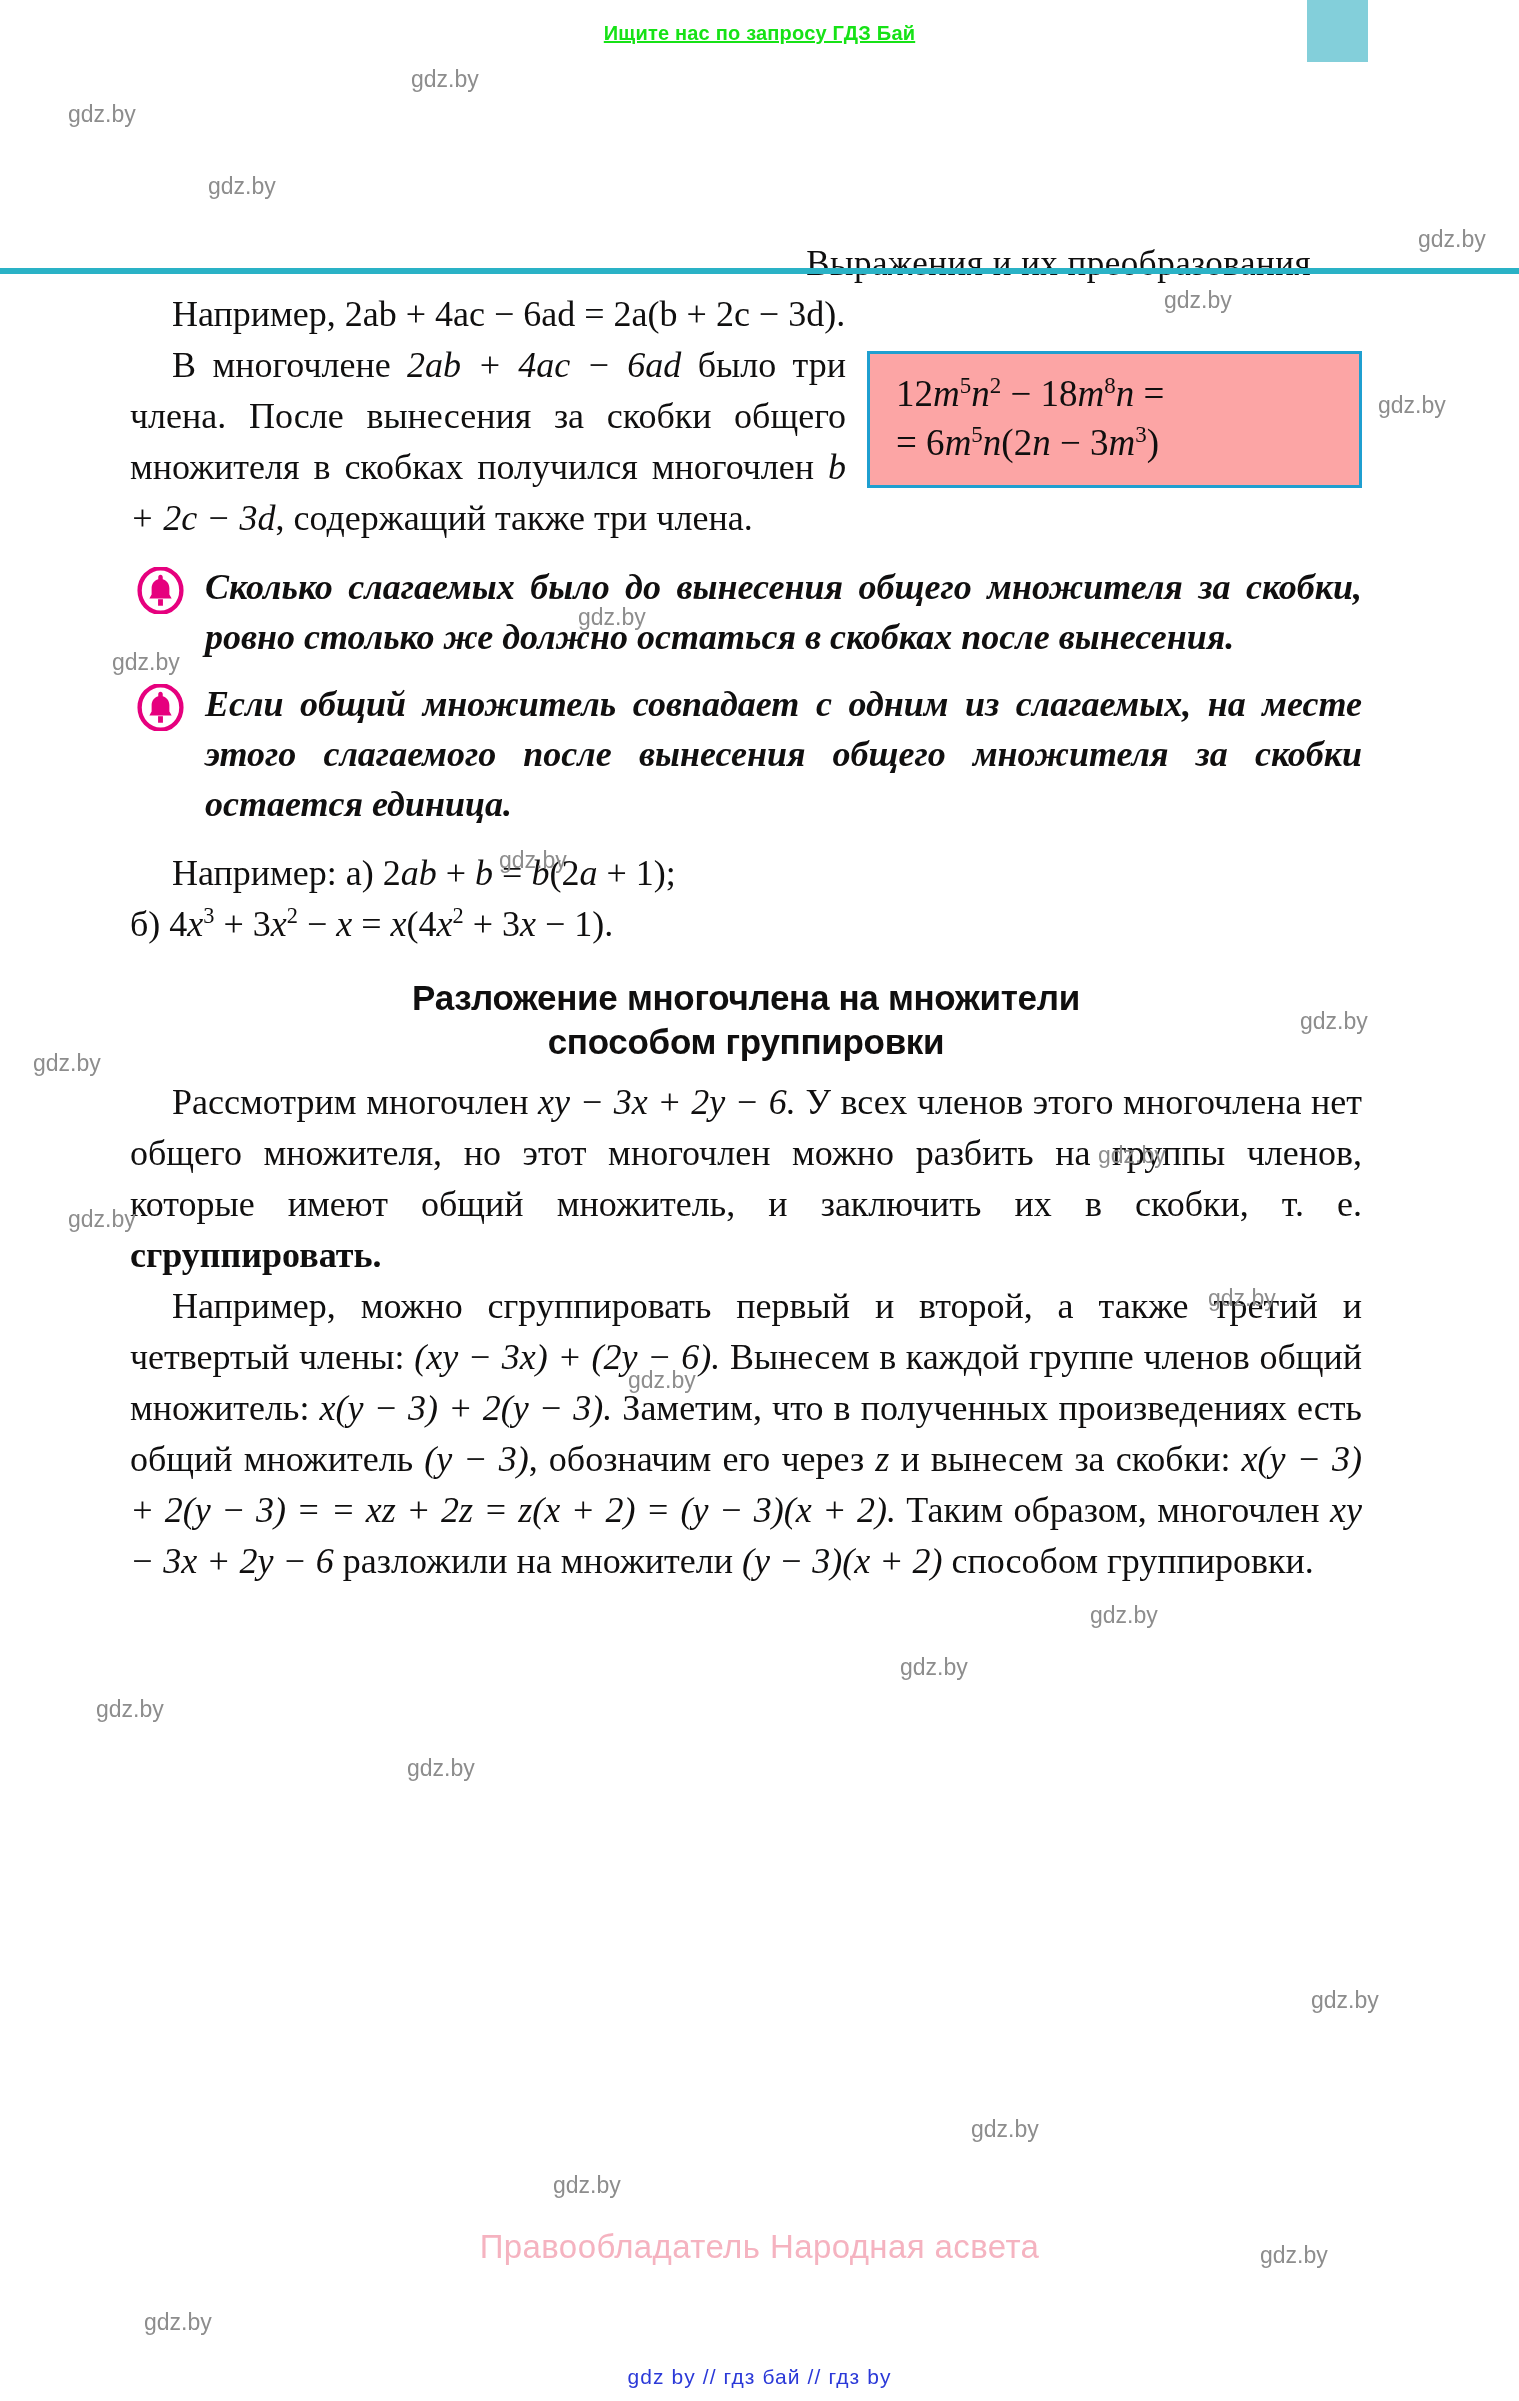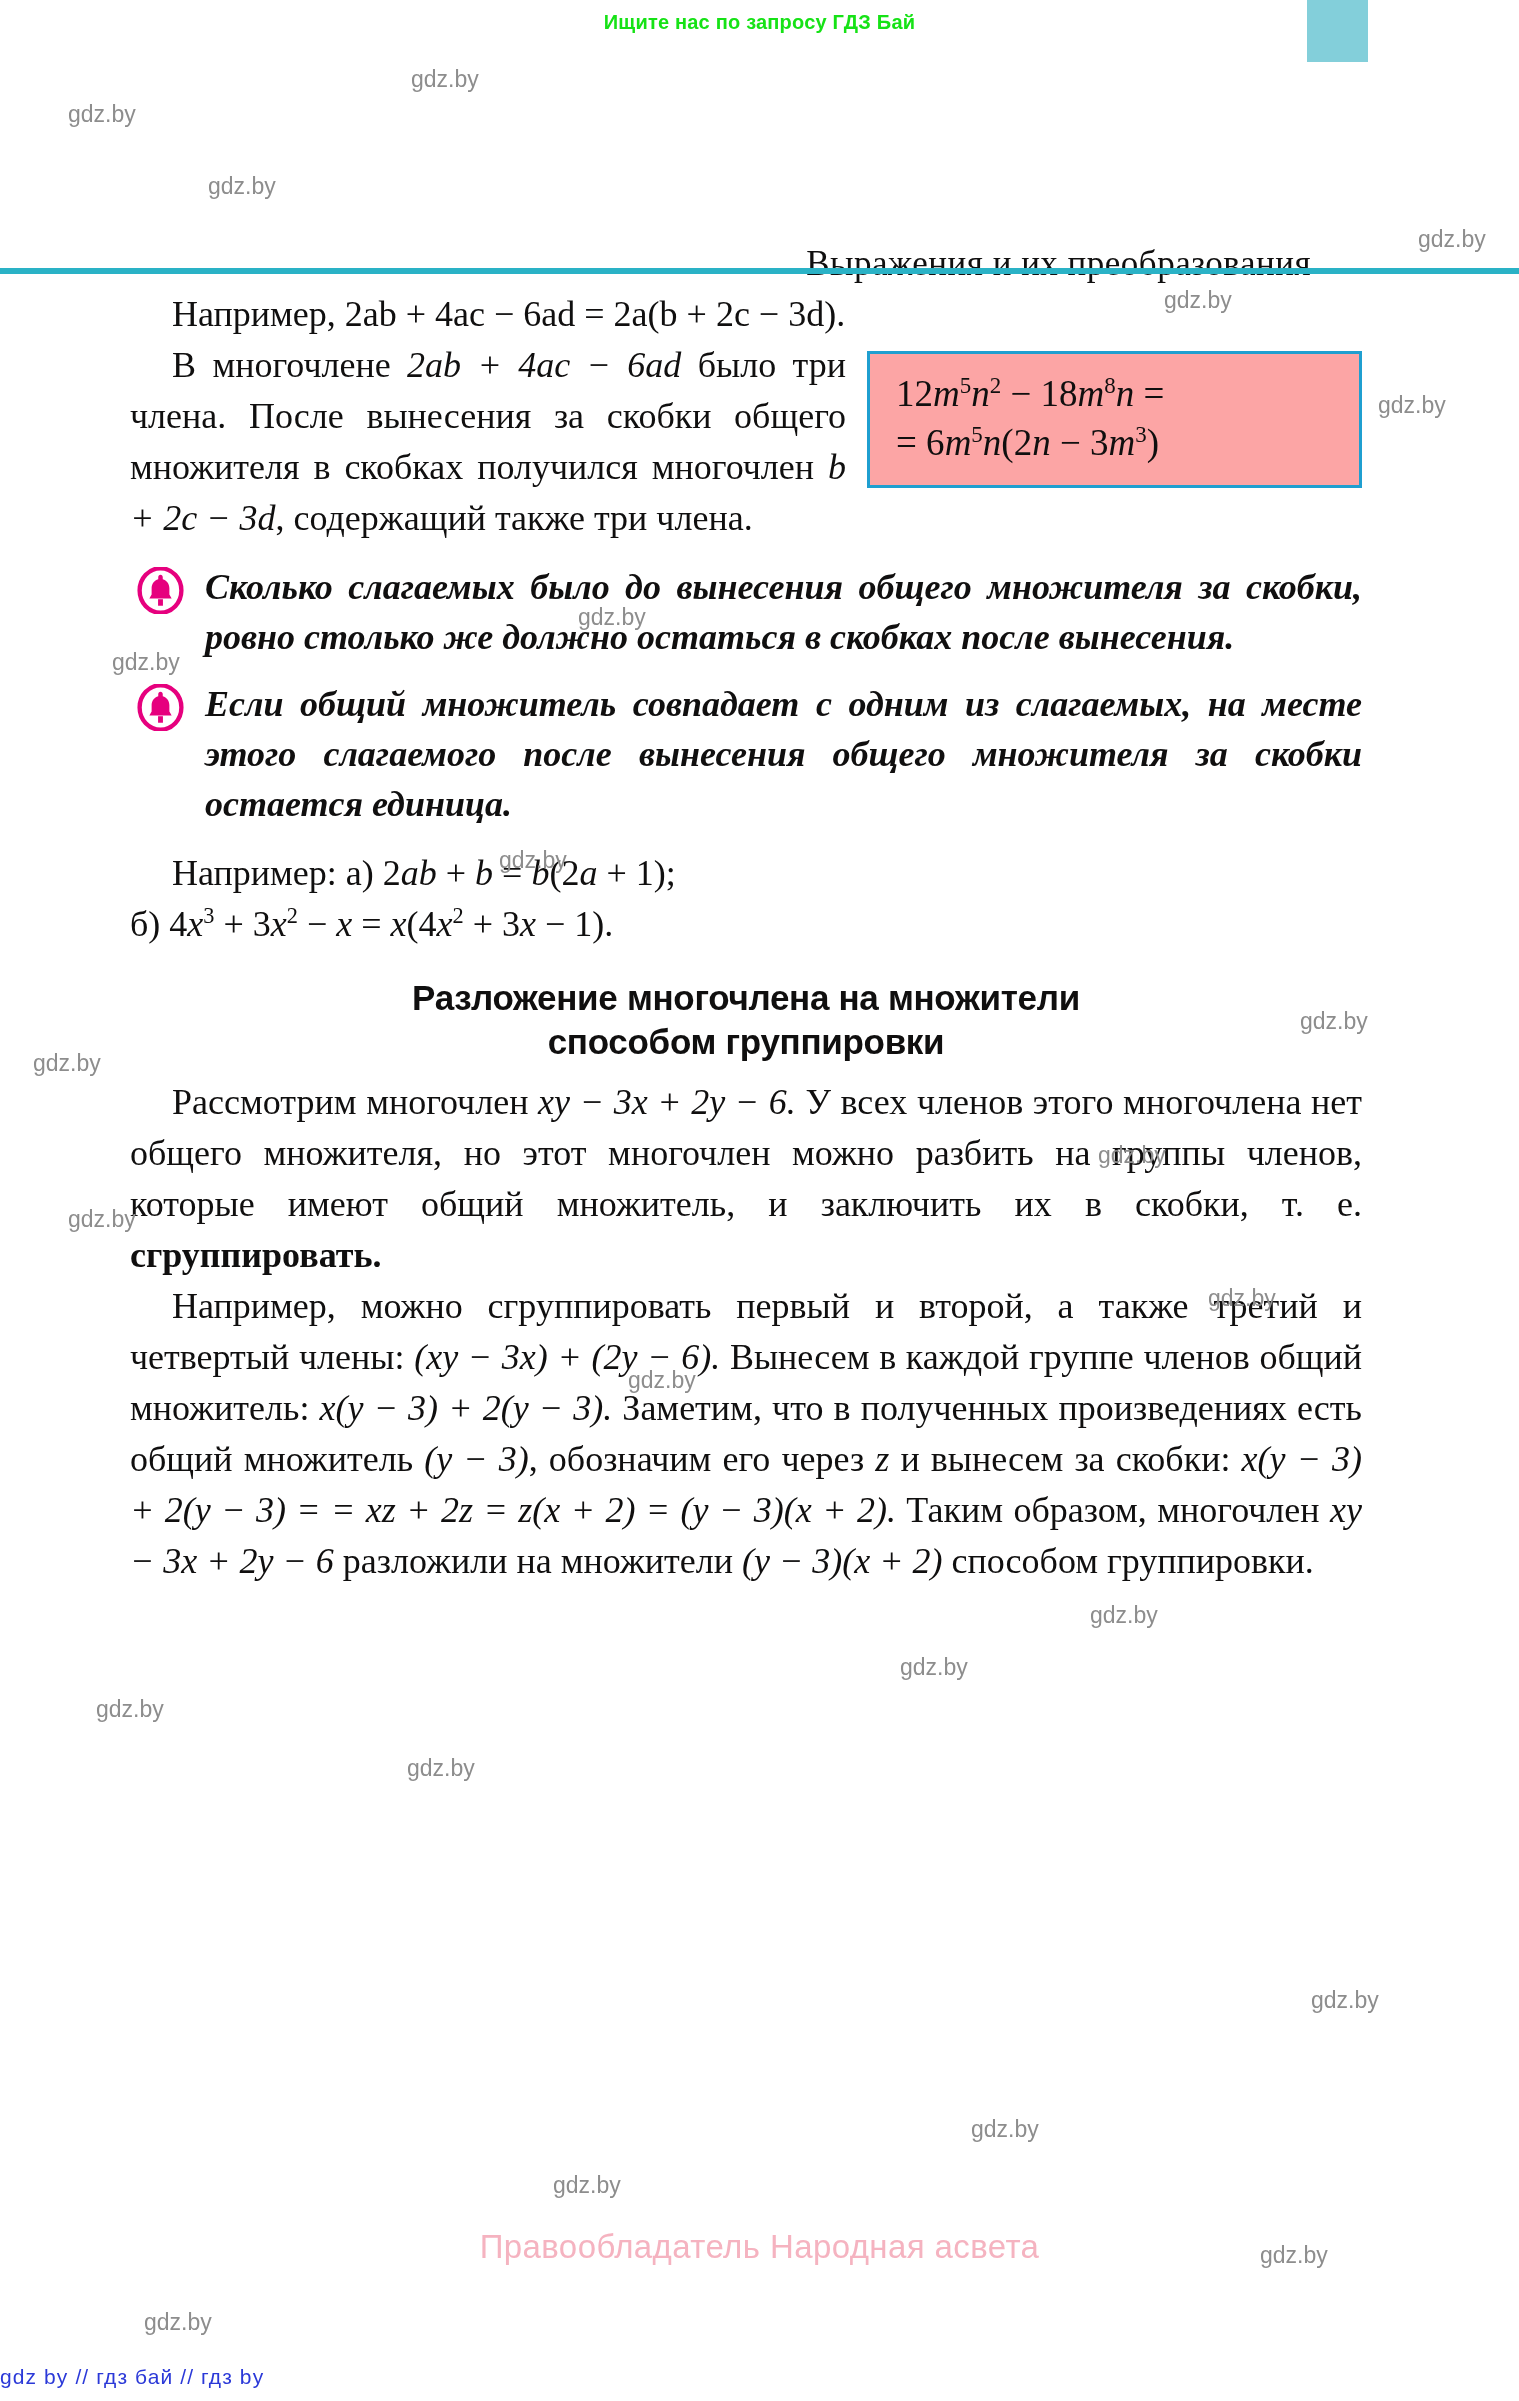--- a/index.html
+++ b/index.html
@@ -24,29 +24,30 @@
     font-size: 23px;
     font-weight: 400;
     white-space: nowrap;
     letter-spacing: 0px;
     user-select: none;
   }
 
   
   .promo-banner {
     position: absolute;
-    top: 11px;
+    top: 22px;
     left: 0;
     width: 1519px;
     text-align: center;
     color: #16e216;
     font-family: "Liberation Sans", sans-serif;
     font-size: 20px;
     font-weight: 700;
     letter-spacing: 0.2px;
+    text-decoration: underline;
   }
 
   
   .head-wrap {
     position: absolute;
     top: 208px;
     left: 0;
     width: 1519px;
     height: 61px;
     margin-top: 32px;
@@ -168,20 +169,21 @@
     color: #f5b3c0;
     font-family: "Liberation Sans", sans-serif;
     font-size: 33px;
     letter-spacing: 0.4px;
   }
   .bottom-line {
     position: absolute;
     top: 2365px;
     left: 0;
     width: 1519px;
+    text-align: center;
     color: #2b39d8;
     font-family: "Liberation Sans", sans-serif;
     font-size: 21px;
     letter-spacing: 1.1px;
   }
 </style>
 </head>
 <body>
 
 <div class="promo-banner">Ищите нас по запросу ГДЗ Бай</div>

